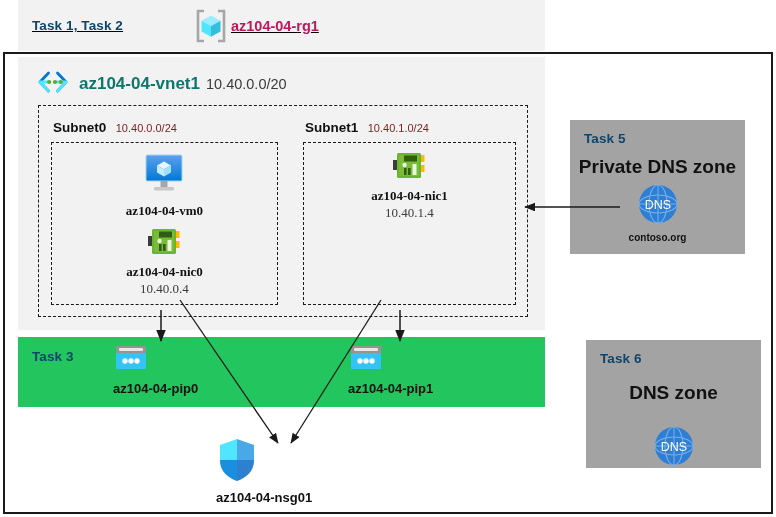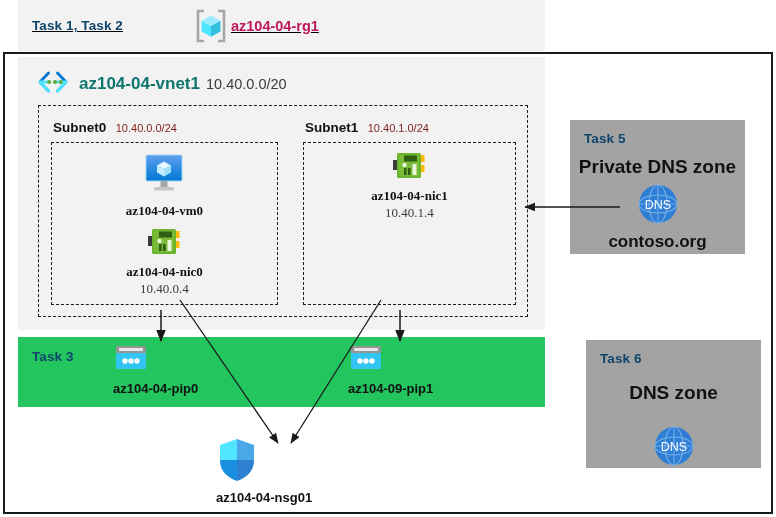--- a/index.html
+++ b/index.html
@@ -155,21 +155,21 @@
   }
   .panel-title {
     font-weight: bold;
     font-size: 19px;
     color: #111111;
     white-space: nowrap;
     text-align: center;
   }
   .panel-sub {
     font-weight: bold;
-    font-size: 17px;
+    font-size: 10px;
     color: #111111;
     white-space: nowrap;
     text-align: center;
   }
 
   
   .free-node {
     position: absolute;
     display: flex;
     flex-direction: column;
@@ -333,21 +333,21 @@
     <span>
       <svg width="36" height="30" viewBox="0 0 36 30">
         <rect x="3" y="2" width="30" height="7" rx="1" fill="#949494"></rect>
         <rect x="6" y="4" width="24" height="3" rx="1" fill="#e8e8e8"></rect>
         <rect x="3" y="9" width="30" height="16" rx="1" fill="#32c5f4"></rect>
         <circle cx="12" cy="17" r="2.7" fill="#ffffff"></circle>
         <circle cx="18" cy="17" r="2.7" fill="#ffffff"></circle>
         <circle cx="24" cy="17" r="2.7" fill="#ffffff"></circle>
       </svg>
     </span>
-    <span class="node-label">az104-09-pip1</span>
+    <span class="node-label">az104-04-pip1</span>
   </div>
 
 
   <div class="free-node" style="left:216px; top:437px; width:144px;">
     <span>
       <svg width="42" height="46" viewBox="0 0 42 46">
         <defs>
           <clipPath id="shieldClip">
             <path d="M21 2 L38 8 L38 24 C38 34 30 41 21 44 C12 41 4 34 4 24 L4 8 Z"></path>
           </clipPath>

